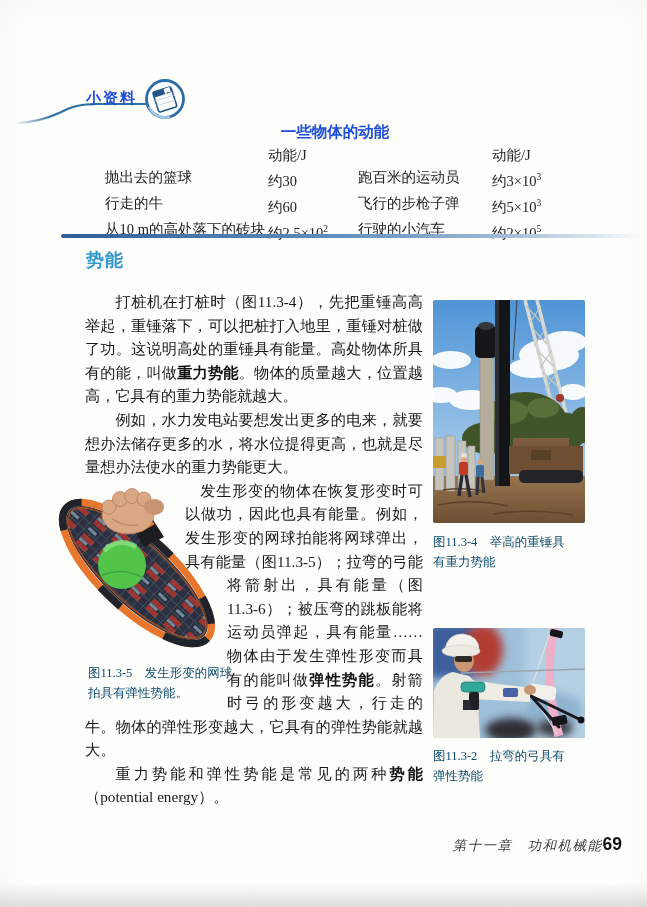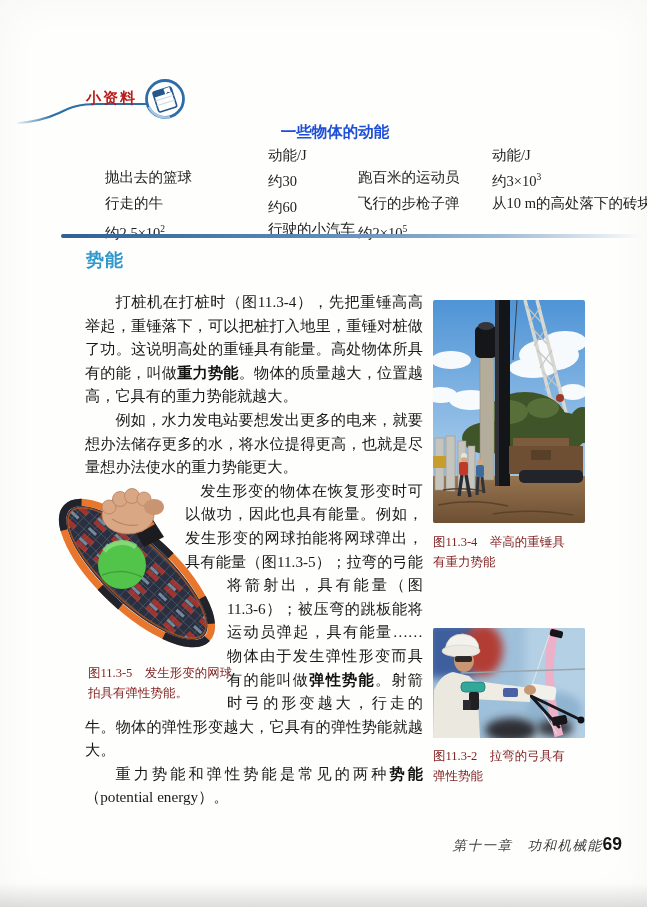--- a/index.html
+++ b/index.html
@@ -5,21 +5,21 @@
   html,body{margin:0;padding:0;background:#e9e9e9;}
   .page{
     position:relative;width:647px;height:907px;margin:0 auto;
     background:#fefefd;overflow:hidden;
     box-shadow:inset 0 0 45px rgba(0,0,0,0.035);
     font-family:"Liberation Serif","DejaVu Serif",serif;color:#1f1f1f;
   }
   
   .kicker-label{
     position:absolute;left:86px;top:89px;font-family:"Liberation Sans","DejaVu Sans",sans-serif;
-    font-size:15px;font-weight:bold;color:#b91c1c;letter-spacing:2px;
+    font-size:15px;font-weight:bold;color:#1d4ed8;letter-spacing:2px;
   }
   .header-svg{position:absolute;left:0;top:62px;}
   
   .table-title{
     position:absolute;left:85px;top:122px;width:500px;text-align:center;
     font-family:"Liberation Sans","DejaVu Sans",sans-serif;font-size:15.5px;font-weight:bold;color:#1d4ed8;
   }
   .energy-table{
     position:absolute;left:105px;top:144px;width:525px;
     display:grid;grid-template-columns:163px 90px 134px 1fr;
@@ -43,21 +43,21 @@
   }
   .text-col p{margin:0;text-indent:2em;}
   .text-col p.p3{text-indent:1em;}
   .term{font-family:"Liberation Sans","DejaVu Sans",sans-serif;font-weight:bold;color:#111;}
   .wrap-a{float:left;clear:left;width:100px;height:95px;}
   .wrap-b{float:left;clear:left;width:142px;height:119px;}
   
   .figure{position:absolute;}
   .fig-photo{display:block;border-radius:2px;}
   .fig-caption{
-    font-size:12.5px;line-height:20px;color:#7f1d1d;text-align:left;
+    font-size:12.5px;line-height:20px;color:#0c4a6e;text-align:left;
   }
   .fig-right{left:433px;width:152px;}
   .fig4{top:300px;}
   .fig6{top:628px;}
   .fig4 .fig-caption{margin-top:9px;width:142px;}
   .fig6 .fig-caption{margin-top:8px;width:134px;}
   .racket-figure{left:32px;top:485px;width:210px;height:225px;}
   .racket-caption{position:absolute;left:56px;top:178px;width:148px;}
   
   .footer{
@@ -112,20 +112,21 @@
     <div class="cell">动能/J</div>
 
     <div class="cell">抛出去的篮球</div>
     <div class="cell"><span>约30</span><sup></sup></div>
     <div class="cell">跑百米的运动员</div>
     <div class="cell"><span>约3×10</span><sup>3</sup></div>
 
     <div class="cell">行走的牛</div>
     <div class="cell"><span>约60</span><sup></sup></div>
     <div class="cell">飞行的步枪子弹</div>
+    <div class="cell"><span>约5×10</span><sup>3</sup></div>
 
     <div class="cell">从10 m的高处落下的砖块</div>
     <div class="cell"><span>约2.5×10</span><sup>2</sup></div>
     <div class="cell">行驶的小汽车</div>
     <div class="cell"><span>约2×10</span><sup>5</sup></div>
   </div>
 
   <div class="table-divider"></div>
 
   <div class="section-title">势能</div>

